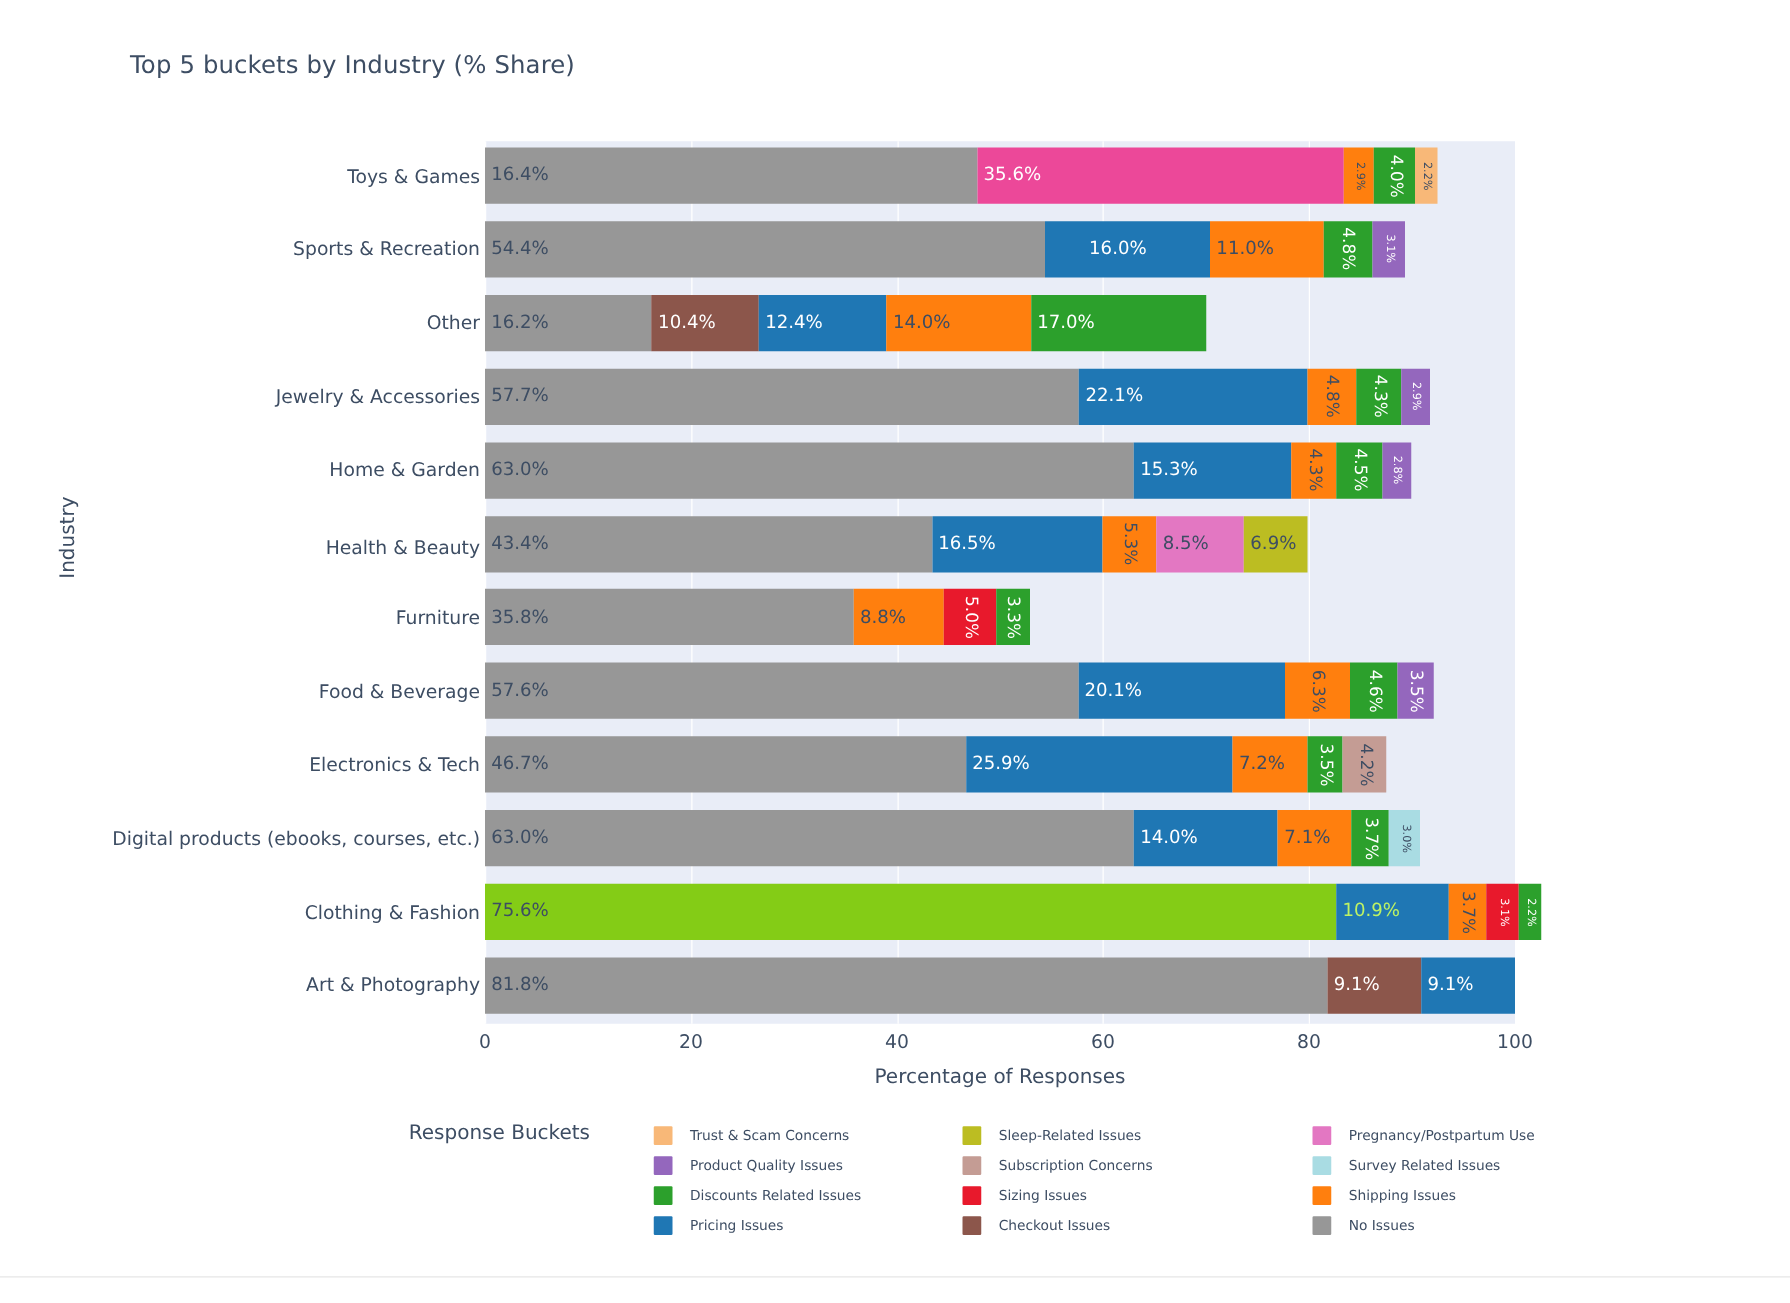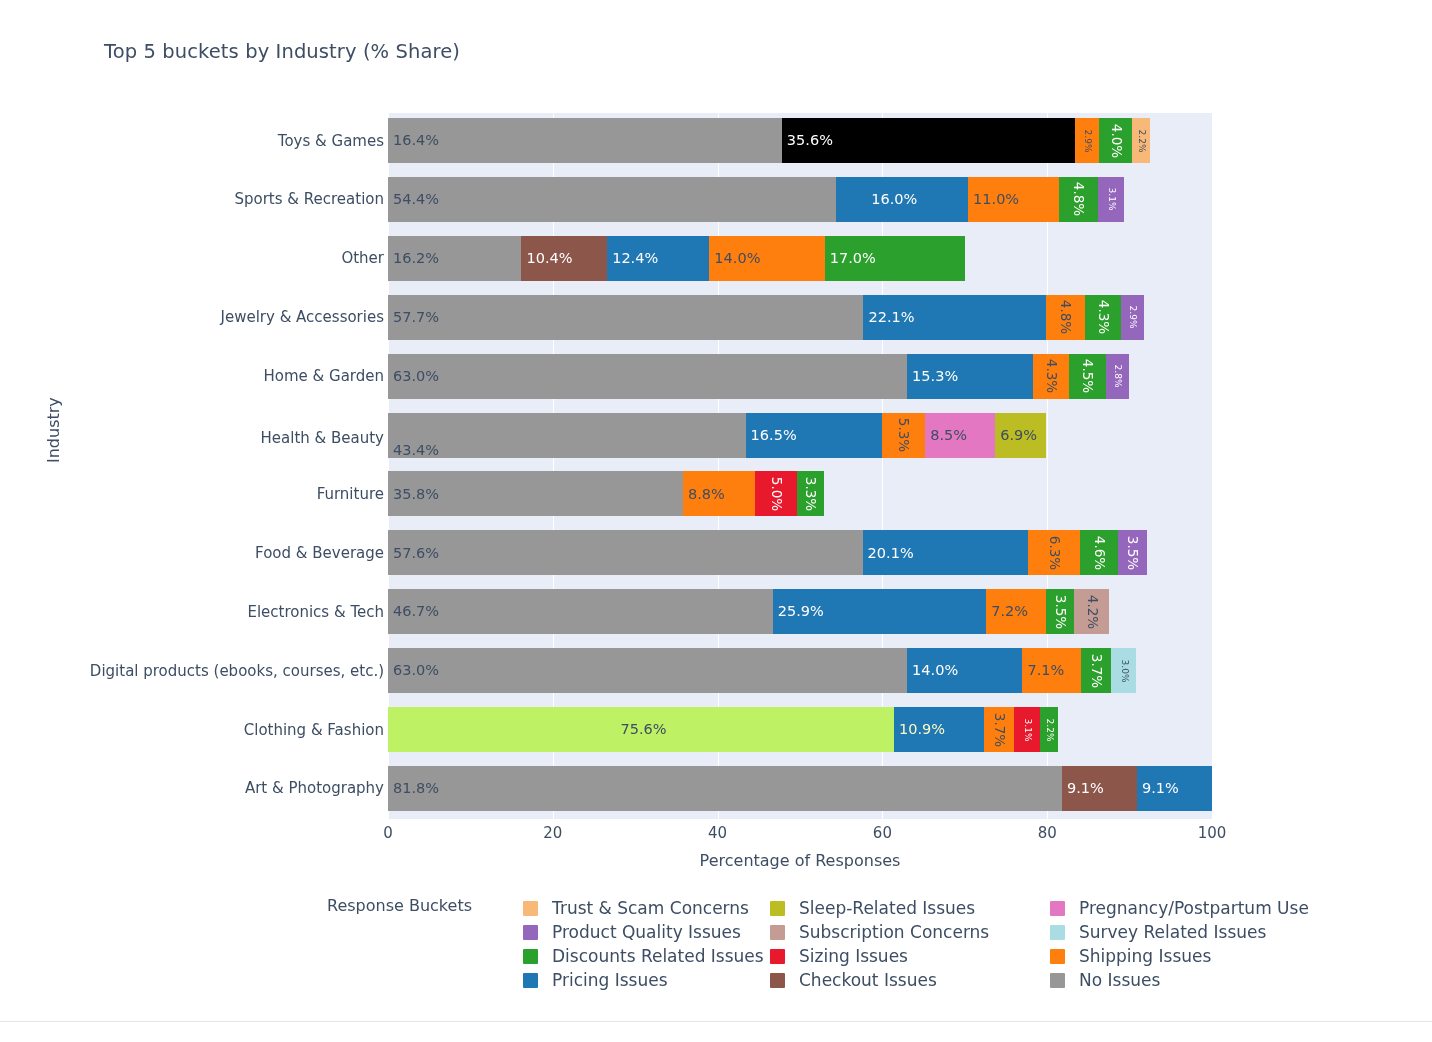--- a/index.html
+++ b/index.html
@@ -126,21 +126,21 @@
     height: 24px;
     margin-bottom: 0px;
   }
   .swatch {
     width: 15px; height: 15px;
     margin-right: 14px;
     flex: 0 0 auto;
     border-radius: 1px;
   }
   .legend-text {
-    font-size: 17px;
+    font-size: 11px;
     color: #3d4d63;
     white-space: nowrap;
     text-align: center;
   }
   #bottom-rule {
     position: absolute;
     left: 0; top: 1021px;
     width: 1432px; height: 1px;
     background: #e6e6e6;
   }
@@ -161,21 +161,21 @@
       <div class="gridline" style="left: 882.4px; top: 113px; height: 706px;"></div>
       <div class="gridline" style="left: 1047.2px; top: 113px; height: 706px;"></div>
       <div class="gridline" style="left: 1212px; top: 113px; height: 706px;"></div>
     </div>
 
   <div id="bars-layer">
       <div class="bar-row" style="top: 5px;">
         <div class="seg" title="Toys &amp; Games — No Issues: 47.8%" style="width: 393.872px; background: rgb(151, 151, 151);">
           <span class="seg-label" style="color: rgb(61, 77, 99);">16.4%</span>
         </div>
-        <div class="seg" title="Toys &amp; Games — Pricing Issues: 35.6%" style="width: 293.344px; background: #000000;">
+        <div class="seg" title="Toys &amp; Games — Pricing Issues: 35.6%" style="width: 293.344px; background: #ec4899;">
           <span class="seg-label" style="color: rgb(255, 255, 255);">35.6%</span>
         </div>
         <div class="seg" title="Toys &amp; Games — Shipping Issues: 2.9%" style="width: 23.896px; background: rgb(255, 127, 14);">
           <span class="seg-label rot tiny" style="color: rgb(61, 77, 99);">2.9%</span>
         </div>
         <div class="seg" title="Toys &amp; Games — Discounts Related Issues: 4.0%" style="width: 32.96px; background: rgb(44, 160, 44);">
           <span class="seg-label rot" style="color: rgb(255, 255, 255);">4.0%</span>
         </div>
         <div class="seg" title="Toys &amp; Games — Trust &amp; Scam Concerns: 2.2%" style="width: 18.128px; background: rgb(248, 184, 120);">
           <span class="seg-label rot tiny" style="color: rgb(61, 77, 99);">2.2%</span>
@@ -243,21 +243,21 @@
           <span class="seg-label rot" style="color: rgb(61, 77, 99);">4.3%</span>
         </div>
         <div class="seg" title="Home &amp; Garden — Discounts Related Issues: 4.5%" style="width: 37.08px; background: rgb(44, 160, 44);">
           <span class="seg-label rot" style="color: rgb(255, 255, 255);">4.5%</span>
         </div>
         <div class="seg" title="Home &amp; Garden — Product Quality Issues: 2.8%" style="width: 23.072px; background: rgb(148, 103, 189);">
           <span class="seg-label rot tiny" style="color: rgb(255, 255, 255);">2.8%</span>
         </div>
       </div>
       <div class="bar-row" style="top: 299.5px;">
-        <div class="seg" title="Health &amp; Beauty — No Issues: 43.4%" style="width: 357.616px; background: rgb(151, 151, 151); align-items: flex-end;">
+        <div class="seg" title="Health &amp; Beauty — No Issues: 43.4%" style="width: 357.616px; background: rgb(151, 151, 151);">
           <span class="seg-label" style="color: rgb(61, 77, 99);">43.4%</span>
         </div>
         <div class="seg" title="Health &amp; Beauty — Pricing Issues: 16.5%" style="width: 135.96px; background: rgb(31, 119, 180);">
           <span class="seg-label" style="color: rgb(255, 255, 255);">16.5%</span>
         </div>
         <div class="seg" title="Health &amp; Beauty — Shipping Issues: 5.3%" style="width: 43.672px; background: rgb(255, 127, 14);">
           <span class="seg-label rot" style="color: rgb(61, 77, 99);">5.3%</span>
         </div>
         <div class="seg" title="Health &amp; Beauty — Pregnancy/Postpartum Use: 8.5%" style="width: 70.04px; background: rgb(227, 119, 194);">
           <span class="seg-label" style="color: rgb(61, 77, 99);">8.5%</span>
@@ -325,25 +325,25 @@
           <span class="seg-label" style="color: rgb(61, 77, 99);">7.1%</span>
         </div>
         <div class="seg" title="Digital products (ebooks, courses, etc.) — Discounts Related Issues: 3.7%" style="width: 30.488px; background: rgb(44, 160, 44);">
           <span class="seg-label rot" style="color: rgb(255, 255, 255);">3.7%</span>
         </div>
         <div class="seg" title="Digital products (ebooks, courses, etc.) — Survey Related Issues: 3.0%" style="width: 24.72px; background: rgb(169, 220, 227);">
           <span class="seg-label rot tiny" style="color: rgb(61, 77, 99);">3.0%</span>
         </div>
       </div>
       <div class="bar-row" style="top: 594px;">
-        <div class="seg" title="Clothing &amp; Fashion — No Issues: 75.6%" style="width: 506px; background: #bef264; justify-content: center;">
+        <div class="seg" title="Clothing &amp; Fashion — No Issues: 75.6%" style="width: 681px; background: #84cc16;">
           <span class="seg-label" style="color: rgb(61, 77, 99);">75.6%</span>
         </div>
         <div class="seg" title="Clothing &amp; Fashion — Pricing Issues: 10.9%" style="width: 89.816px; background: rgb(31, 119, 180);">
-          <span class="seg-label" style="color: #fef9c3;">10.9%</span>
+          <span class="seg-label" style="color: #bef264;">10.9%</span>
         </div>
         <div class="seg" title="Clothing &amp; Fashion — Shipping Issues: 3.7%" style="width: 30.488px; background: rgb(255, 127, 14);">
           <span class="seg-label rot" style="color: rgb(61, 77, 99);">3.7%</span>
         </div>
         <div class="seg" title="Clothing &amp; Fashion — Sizing Issues: 3.1%" style="width: 25.544px; background: rgb(232, 25, 44);">
           <span class="seg-label rot tiny" style="color: rgb(255, 255, 255);">3.1%</span>
         </div>
         <div class="seg" title="Clothing &amp; Fashion — Discounts Related Issues: 2.2%" style="width: 18.128px; background: rgb(44, 160, 44);">
           <span class="seg-label rot tiny" style="color: rgb(255, 255, 255);">2.2%</span>
         </div>

